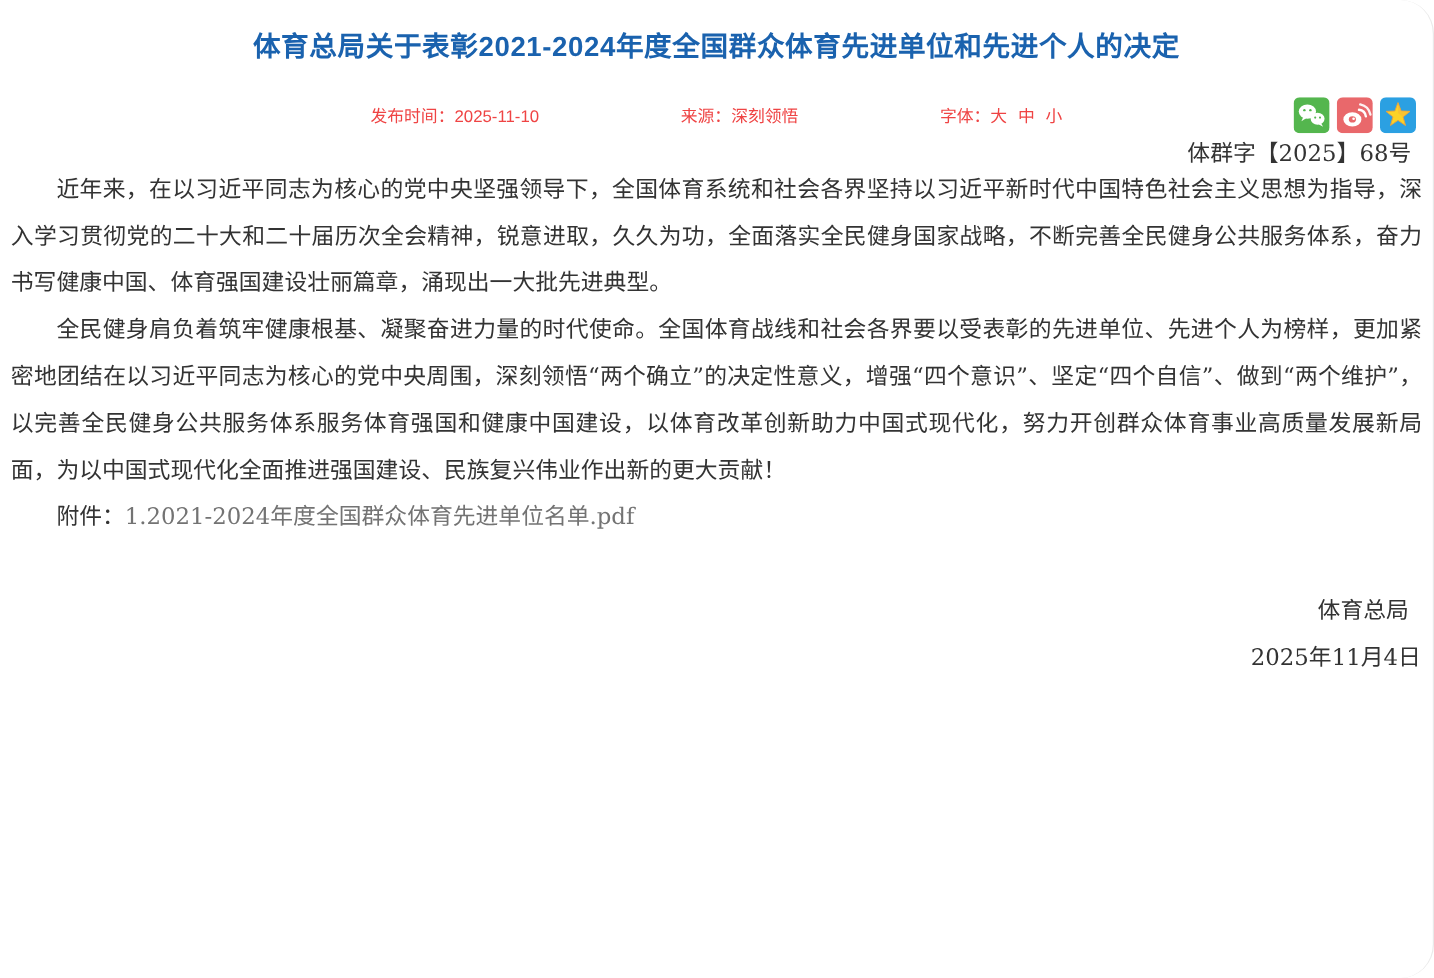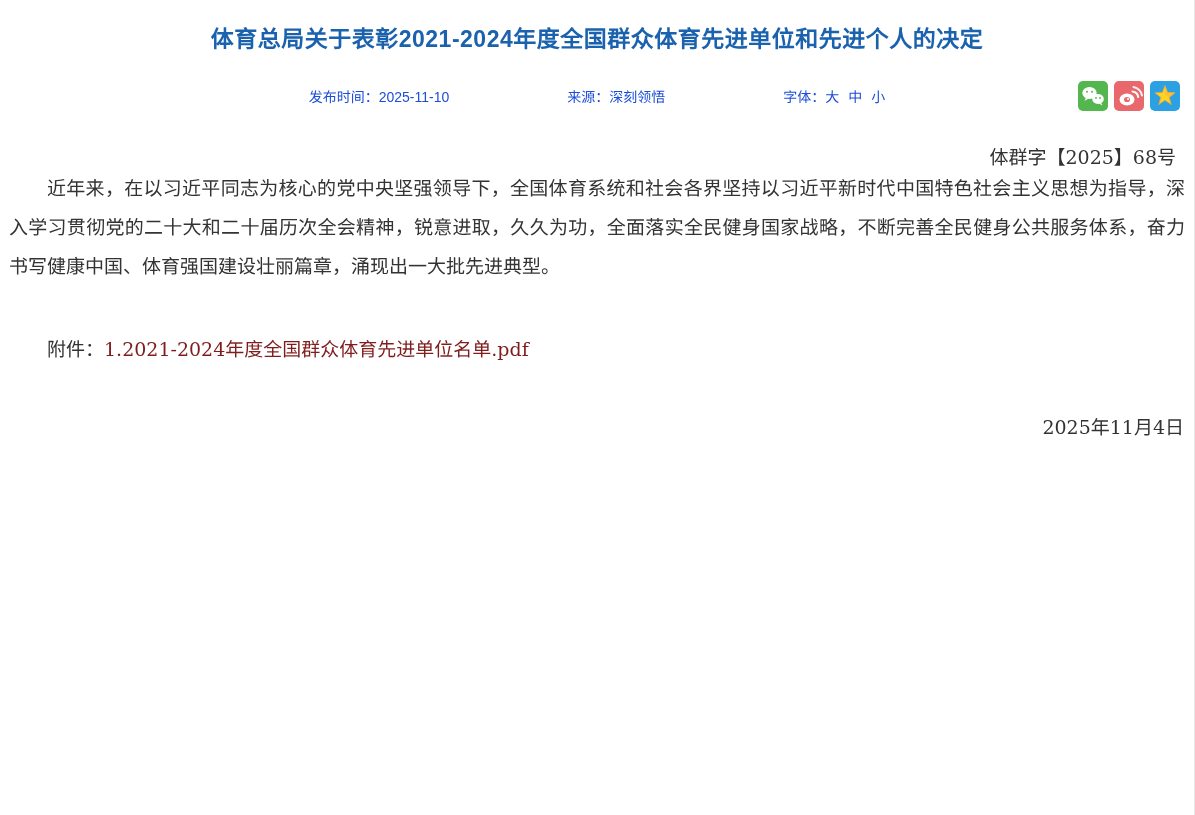--- a/index.html
+++ b/index.html
@@ -1,55 +1,55 @@
 <!DOCTYPE html>
 <html lang="zh-CN"><head>
 <meta charset="utf-8">
 <style>
   * { margin:0; padding:0; box-sizing:border-box; }
   html,body { background:#ffffff; }
   .doc {
     width:1195px; min-height:815px; margin:0 auto; background:#ffffff;
     border-right:1px solid #e9e9e9; position:relative;
-    font-family:"DejaVu Serif","Liberation Serif",serif; color:#333333;
+    font-family:"DejaVu Serif","Liberation Serif",serif; color:#333333;border-radius:28px;
   }
   .doc-title {
     padding-top:20px; text-align:center;
     font-family:"Liberation Sans","DejaVu Sans",sans-serif;
     font-size:23px; font-weight:bold; color:#1a62ae; letter-spacing:0.5px;
   }
   .meta-row {
     margin-top:26px; height:32px; position:relative;
     font-family:"Liberation Sans","DejaVu Sans",sans-serif;
-    font-size:14px; color:#1d4ed8;
+    font-size:14px; color:#ef4444;
     display:flex; justify-content:center; align-items:center; gap:118px;
   }
   .meta-item { white-space:nowrap; }
   .font-sizes { display:inline-flex; gap:9px; }
   .font-sizes span { cursor:pointer; }
   .share-icons {
     position:absolute; right:14px; top:0; height:32px;
     display:flex; gap:6px; align-items:center;
   }
   .share-icon { width:30px; height:30px; display:block; cursor:pointer; }
   .doc-number {
-    margin-top:30px; text-align:right; padding-right:18px;
+    text-align:right; padding-right:18px;
     font-size:19px; color:#333;
   }
   .body-text { padding:0 9px; }
   .body-text p {
     font-size:19px; line-height:39px; text-align:justify;
     text-indent:2em; color:#333;
   }
   .attachments {
     padding:0 9px; font-size:19px; line-height:39px;
-    display:flex; align-items:flex-start;margin-top:44px;
+    display:flex; align-items:flex-start;
   }
   .attach-label { padding-left:2em; white-space:nowrap; }
-  .attach-item { display:block; color:#7f1d1d; text-decoration:none; cursor:pointer; }
+  .attach-item { display:block; color:#737373; text-decoration:none; cursor:pointer; }
   .signature { margin-top:39px; text-align:right; font-size:19px; line-height:39px; }
   .signature .sig-org { padding-right:20px; }
   .signature .sig-date { padding-right:10px; }
 </style>
 </head>
 <body>
 
 <div class="doc">
 
   <h1 class="doc-title">体育总局关于表彰2021-2024年度全国群众体育先进单位和先进个人的决定</h1>
@@ -94,26 +94,28 @@
         <polygon points="15,4.5 17.6,11.5 25,11.8 19.2,16.4 21.3,23.6 15,19.3 8.7,23.6 10.8,16.4 5,11.8 12.4,11.5" fill="#fbd326" stroke="#e8a33d" stroke-width="0.8"></polygon>
         <polygon points="15,4.5 17.6,11.5 25,11.8 19.2,16.4 15,13.2" fill="#f5b73a" opacity="0.55"></polygon>
       </svg>
     </div>
   </div>
 
   <div class="doc-number">体群字【2025】68号</div>
 
   <div class="body-text">
     <p>近年来，在以习近平同志为核心的党中央坚强领导下，全国体育系统和社会各界坚持以习近平新时代中国特色社会主义思想为指导，深入学习贯彻党的二十大和二十届历次全会精神，锐意进取，久久为功，全面落实全民健身国家战略，不断完善全民健身公共服务体系，奋力书写健康中国、体育强国建设壮丽篇章，涌现出一大批先进典型。</p>
+    <p>全民健身肩负着筑牢健康根基、凝聚奋进力量的时代使命。全国体育战线和社会各界要以受表彰的先进单位、先进个人为榜样，更加紧密地团结在以习近平同志为核心的党中央周围，深刻领悟“两个确立”的决定性意义，增强“四个意识”、坚定“四个自信”、做到“两个维护”，以完善全民健身公共服务体系服务体育强国和健康中国建设，以体育改革创新助力中国式现代化，努力开创群众体育事业高质量发展新局面，为以中国式现代化全面推进强国建设、民族复兴伟业作出新的更大贡献！</p>
   </div>
 
   <div class="attachments">
     <span class="attach-label">附件：</span>
     <span class="attach-list">
       <a class="attach-item">1.2021-2024年度全国群众体育先进单位名单.pdf</a>
     </span>
   </div>
 
   <div class="signature">
+    <div class="sig-org">体育总局</div>
     <div class="sig-date">2025年11月4日</div>
   </div>
 
 </div>
 
 </body></html>

